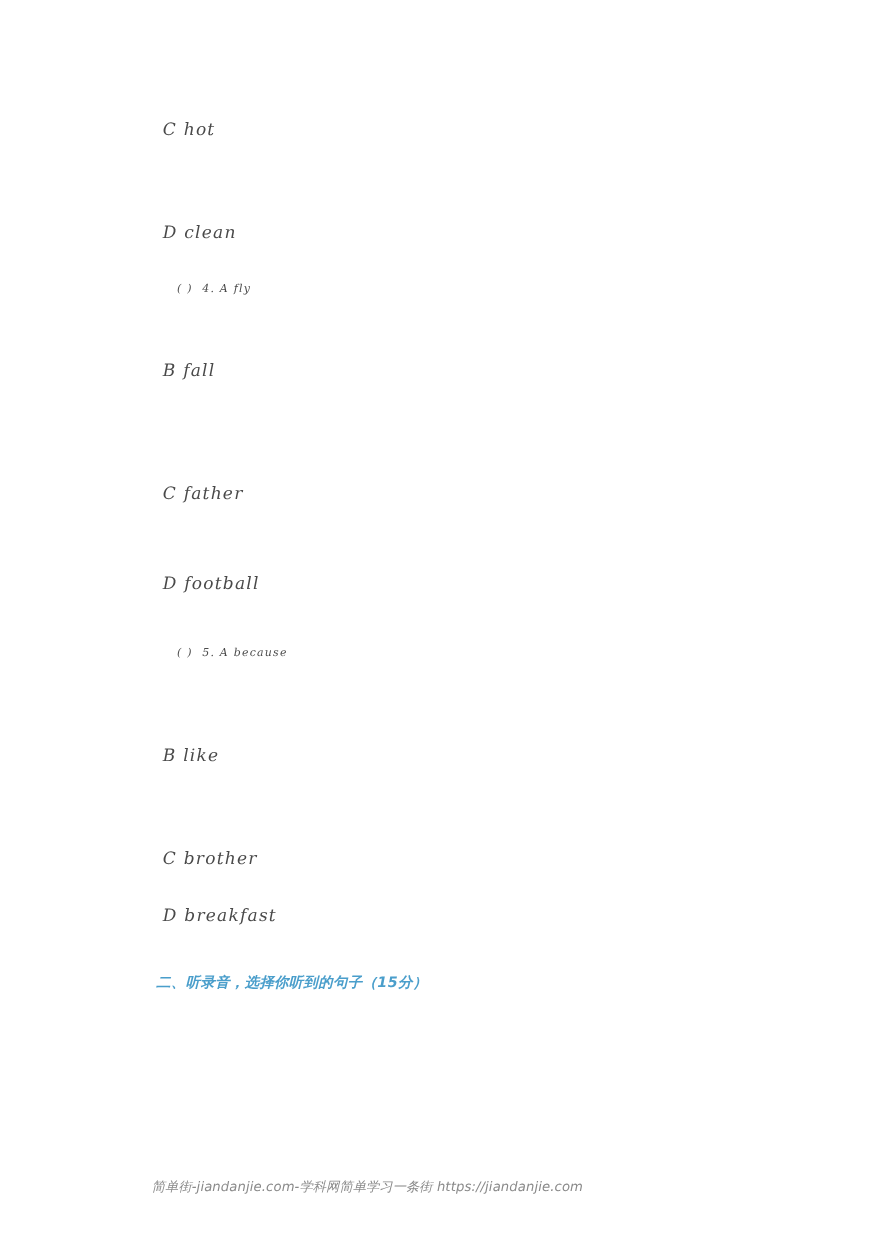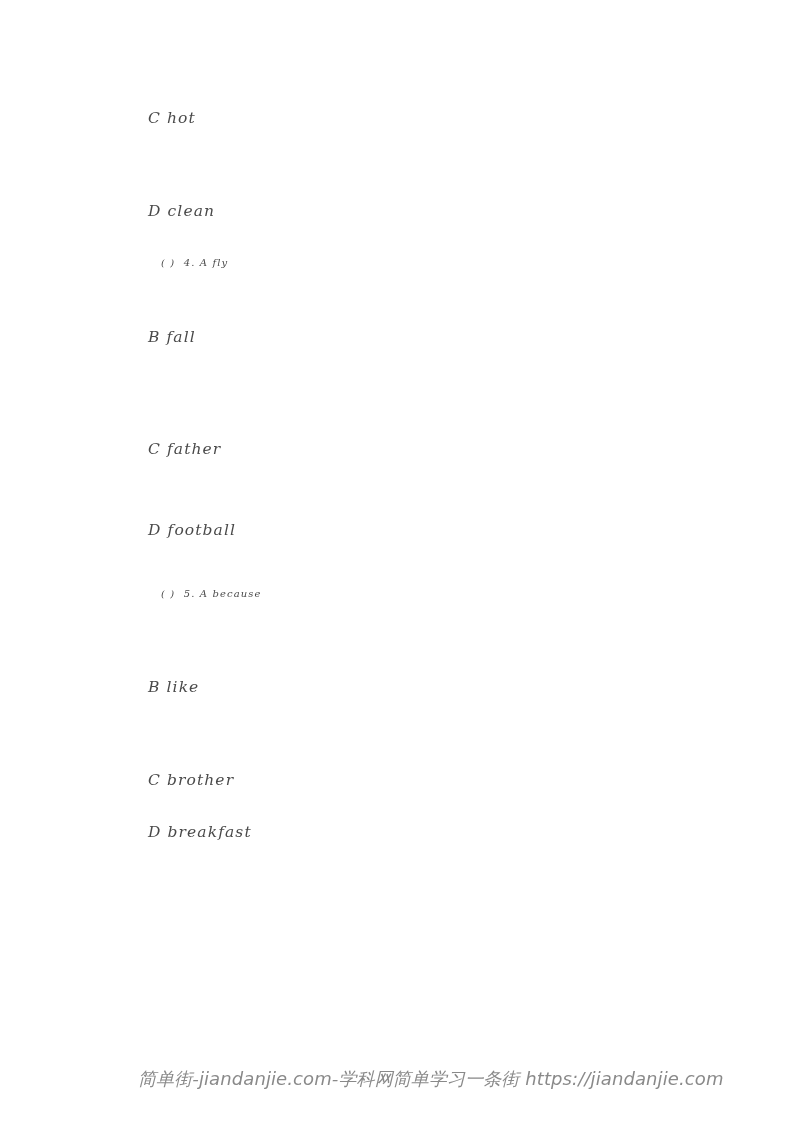--- a/index.html
+++ b/index.html
@@ -63,21 +63,21 @@
   }
 
   
   .footer {
     position: absolute;
     left: 138px;
     top: 1069px;
     white-space: pre;
     color: #808080;
     font-family: "DejaVu Sans", "Liberation Sans", sans-serif;
-    font-size: 18px;
+    font-size: 12px;
     letter-spacing: 0.1px;
     line-height: 20px;
     opacity: 0.92;
   }
 </style>
 </head>
 <body>
 
 <div class="page">
 
@@ -87,17 +87,18 @@
     <div class="line qline" style="top:253px">( )  4. A fly</div>
     <div class="line opt" style="top:327px">B fall</div>
     <div class="line opt" style="top:439px">C father</div>
     <div class="line opt" style="top:520px">D football</div>
     <div class="line qline" style="top:584px">( )  5. A because</div>
     <div class="line opt" style="top:677px">B like</div>
     <div class="line opt" style="top:770px">C brother</div>
     <div class="line opt" style="top:822px">D breakfast</div>
   </div>
 
+  <div class="section-heading" style="top:885px">二、听录音，选择你听到的句子（15分）</div>
 
 
   <div class="footer">简单街-jiandanjie.com-学科网简单学习一条街 https://jiandanjie.com</div>
 
 </div>
 
 </body></html>

